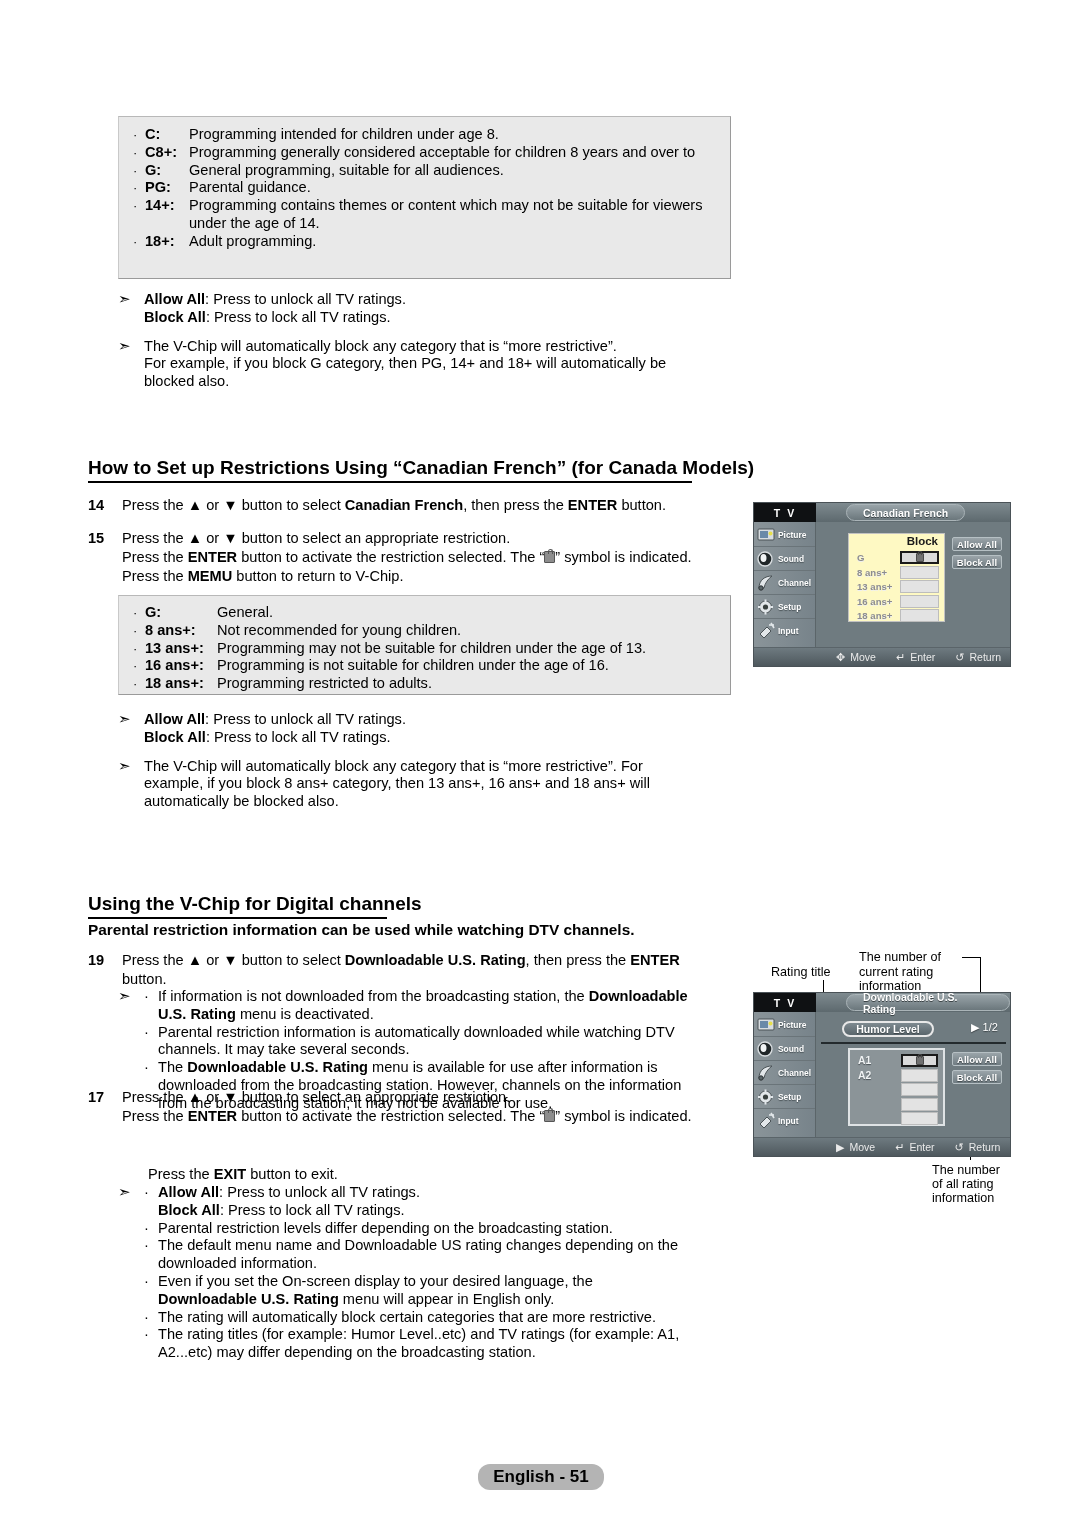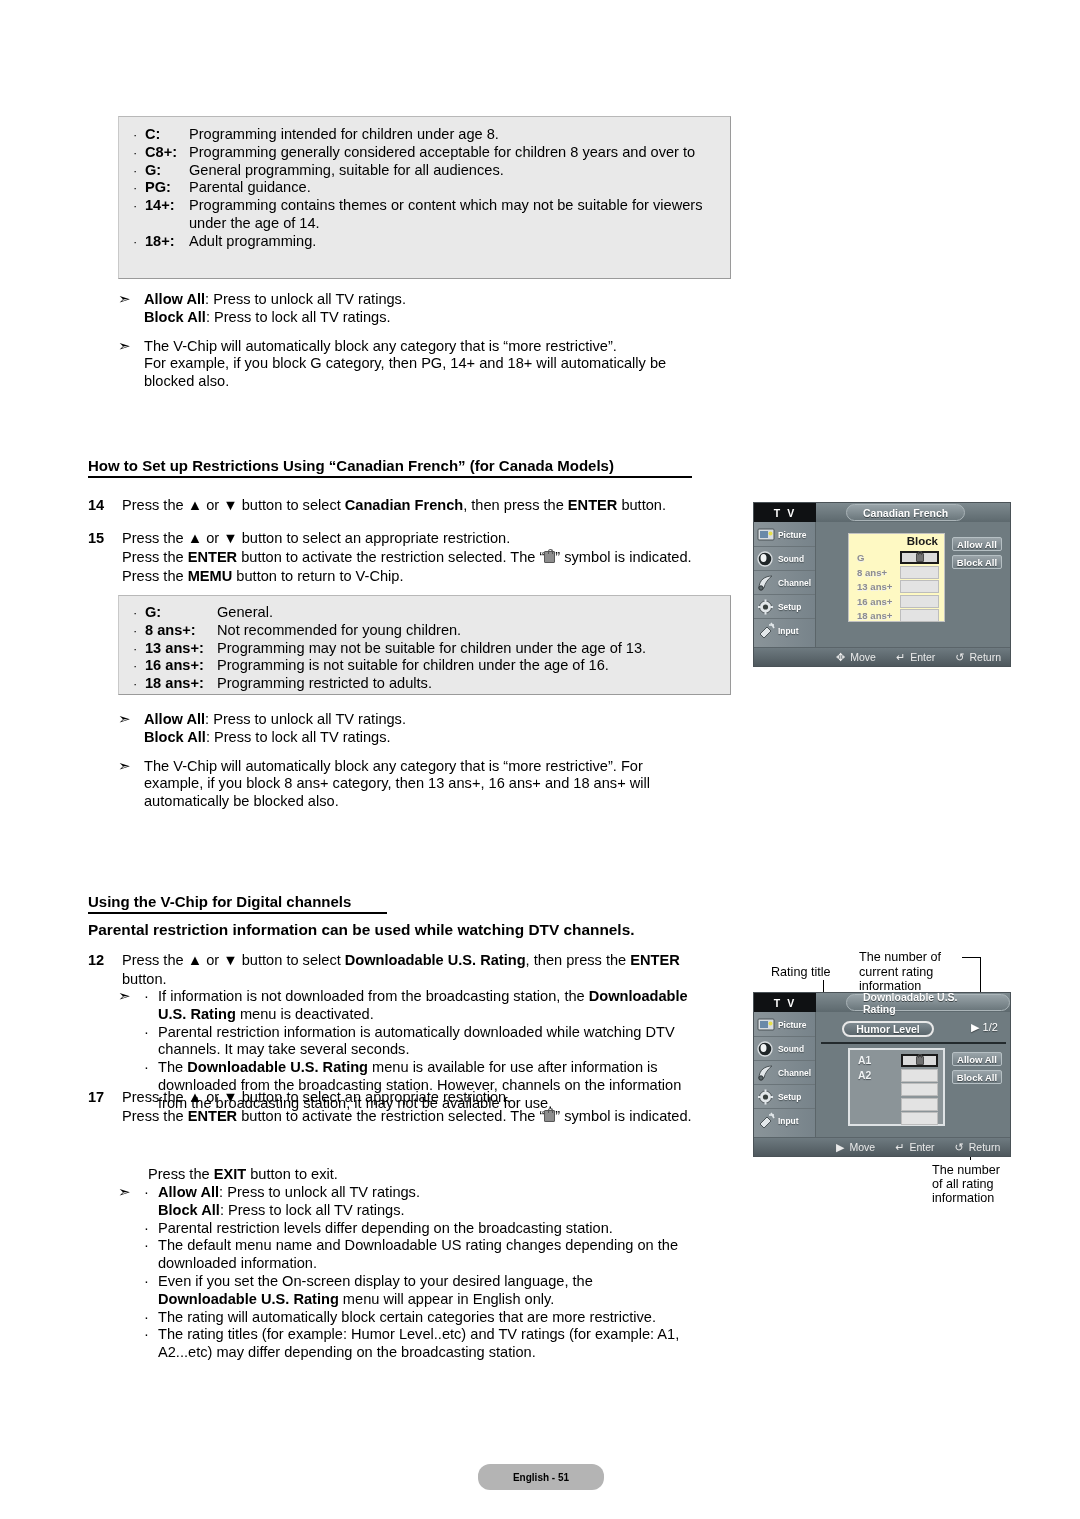--- a/index.html
+++ b/index.html
@@ -40,21 +40,21 @@
   .arrowglyph{
     flex:0 0 26px;width:26px;
     font-size:15px;line-height:17.8px;
     font-family:"DejaVu Sans",sans-serif;
   }
   .abody{flex:1 1 auto;}
 
   
   .h-sec{
     position:absolute;
-    font-size:15px;font-weight:bold;
+    font-size:19px;font-weight:bold;
     border-bottom:2px solid #000;
     padding-bottom:2px;
     white-space:nowrap;
   }
   .h-sub{position:absolute;font-size:15.4px;font-weight:bold;}
 
   
   .step{position:absolute;display:flex;font-size:14.6px;line-height:19px;}
   .stepnum{flex:0 0 34px;width:34px;font-weight:bold;}
   .stepbody{flex:1 1 auto;}
@@ -194,21 +194,21 @@
 
   
   .callout{position:absolute;font-size:12.6px;line-height:14.6px;color:#000;}
   .cline{position:absolute;background:#000;}
 
   
   .pagebadge{
     position:absolute;
     background:#b4b4b4;border-radius:12px;
     display:flex;align-items:center;justify-content:center;
-    font-size:10px;font-weight:bold;color:#000;
+    font-size:17px;font-weight:bold;color:#000;
     box-sizing:border-box;
   }
 </style>
 </head>
 <body>
 
 <div class="page">
 
   <div class="greybox" style="left:118px;top:116px;width:613px;height:163px;padding:9px 12px 9px 14px;">
     <div class="row">
@@ -327,21 +327,21 @@
         <span>example, if you block 8 ans+ category, then 13 ans+, 16 ans+ and 18 ans+ will</span><br>
         <span>automatically be blocked also.</span>
       </span>
     </div>
   </div>
 
   <div class="h-sec" style="left:88px;top:893px;width:299px;">Using the V-Chip for Digital channels</div>
   <div class="h-sub" style="left:88px;top:921px;width:600px;">Parental restriction information can be used while watching DTV channels.</div>
 
   <div class="step" style="left:88px;top:951px;width:640px;">
-    <span class="stepnum">12</span>
+    <span class="stepnum">19</span>
     <span class="stepbody">
       <span>Press the </span><b>▲</b><span> or </span><b>▼</b><span> button to select </span><b>Downloadable U.S. Rating</b><span>, then press the </span><b>ENTER</b><br>
       <span>button.</span>
     </span>
   </div>
 
   <div class="arrowblock" style="left:118px;top:988px;width:620px;">
     <div class="arow">
       <span class="arrowglyph">➣</span>
       <span style="flex:0 0 14px;width:14px;">·</span>

